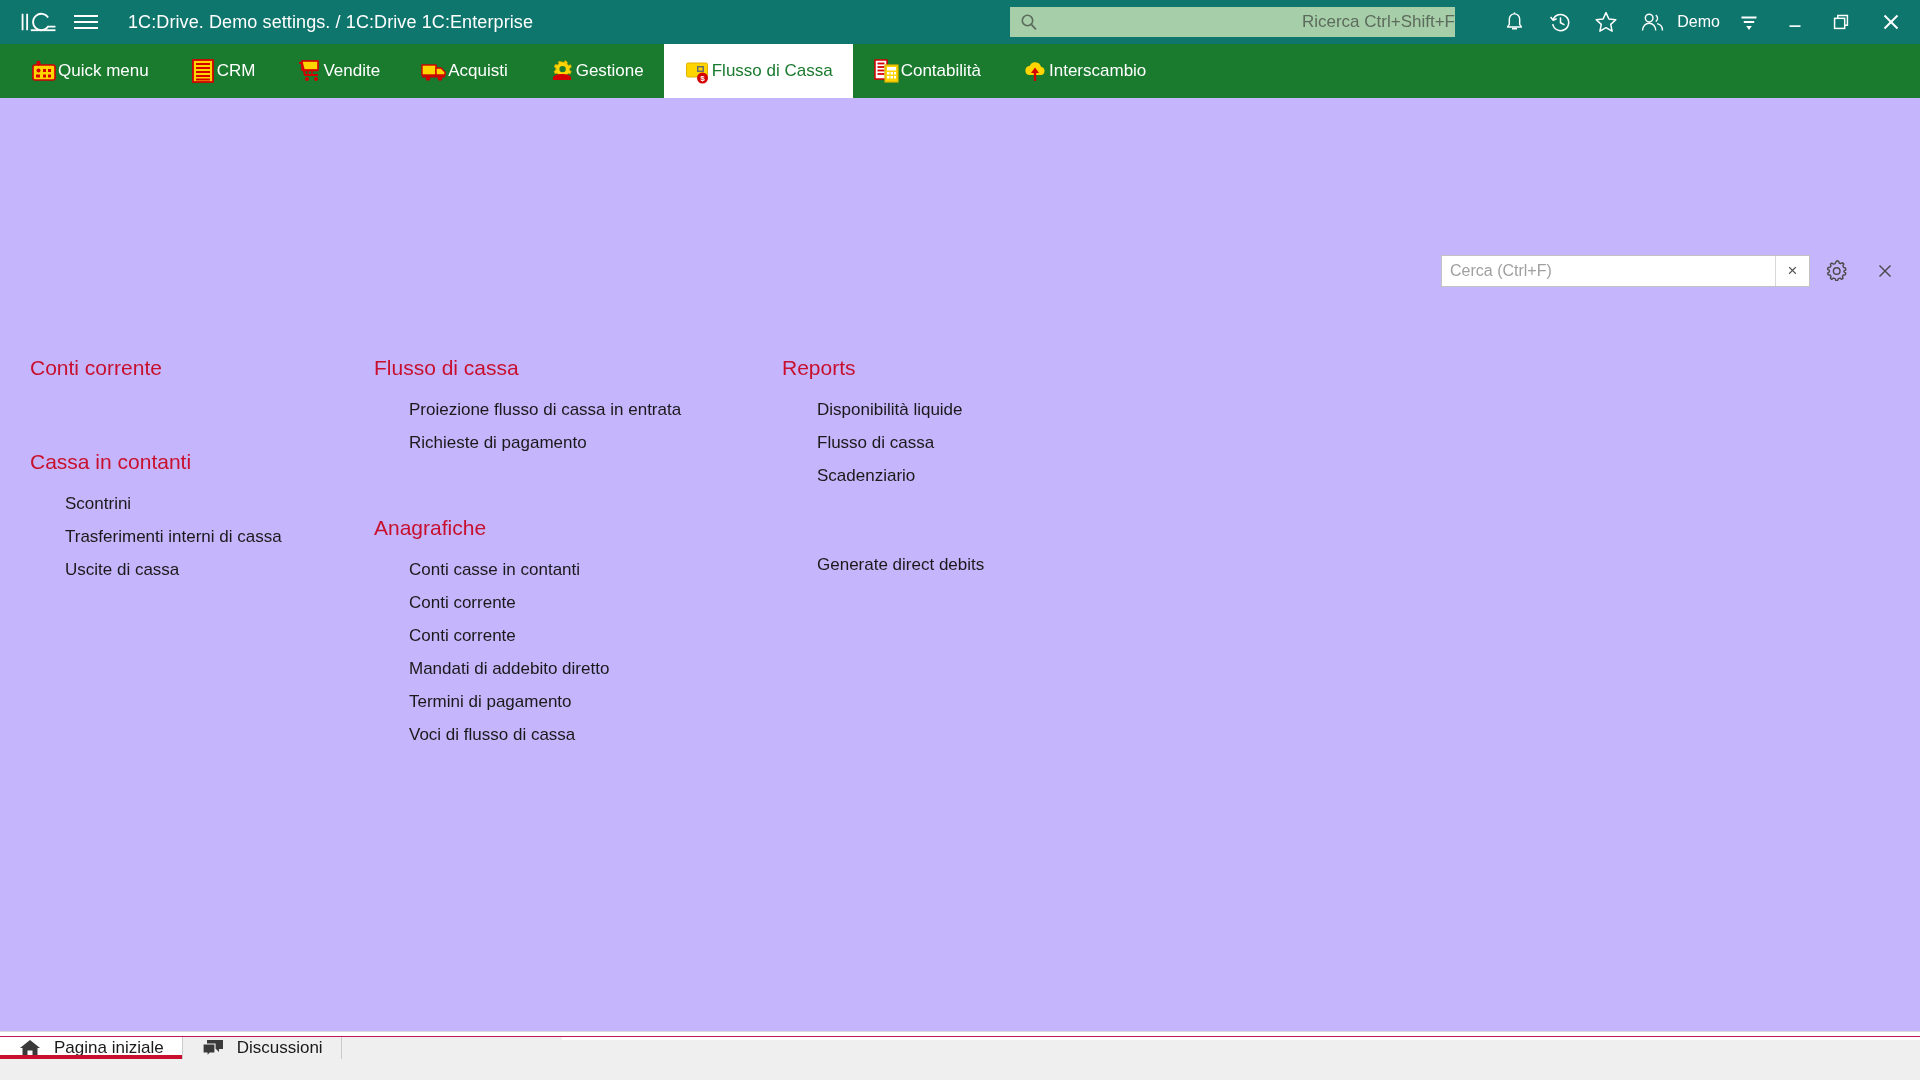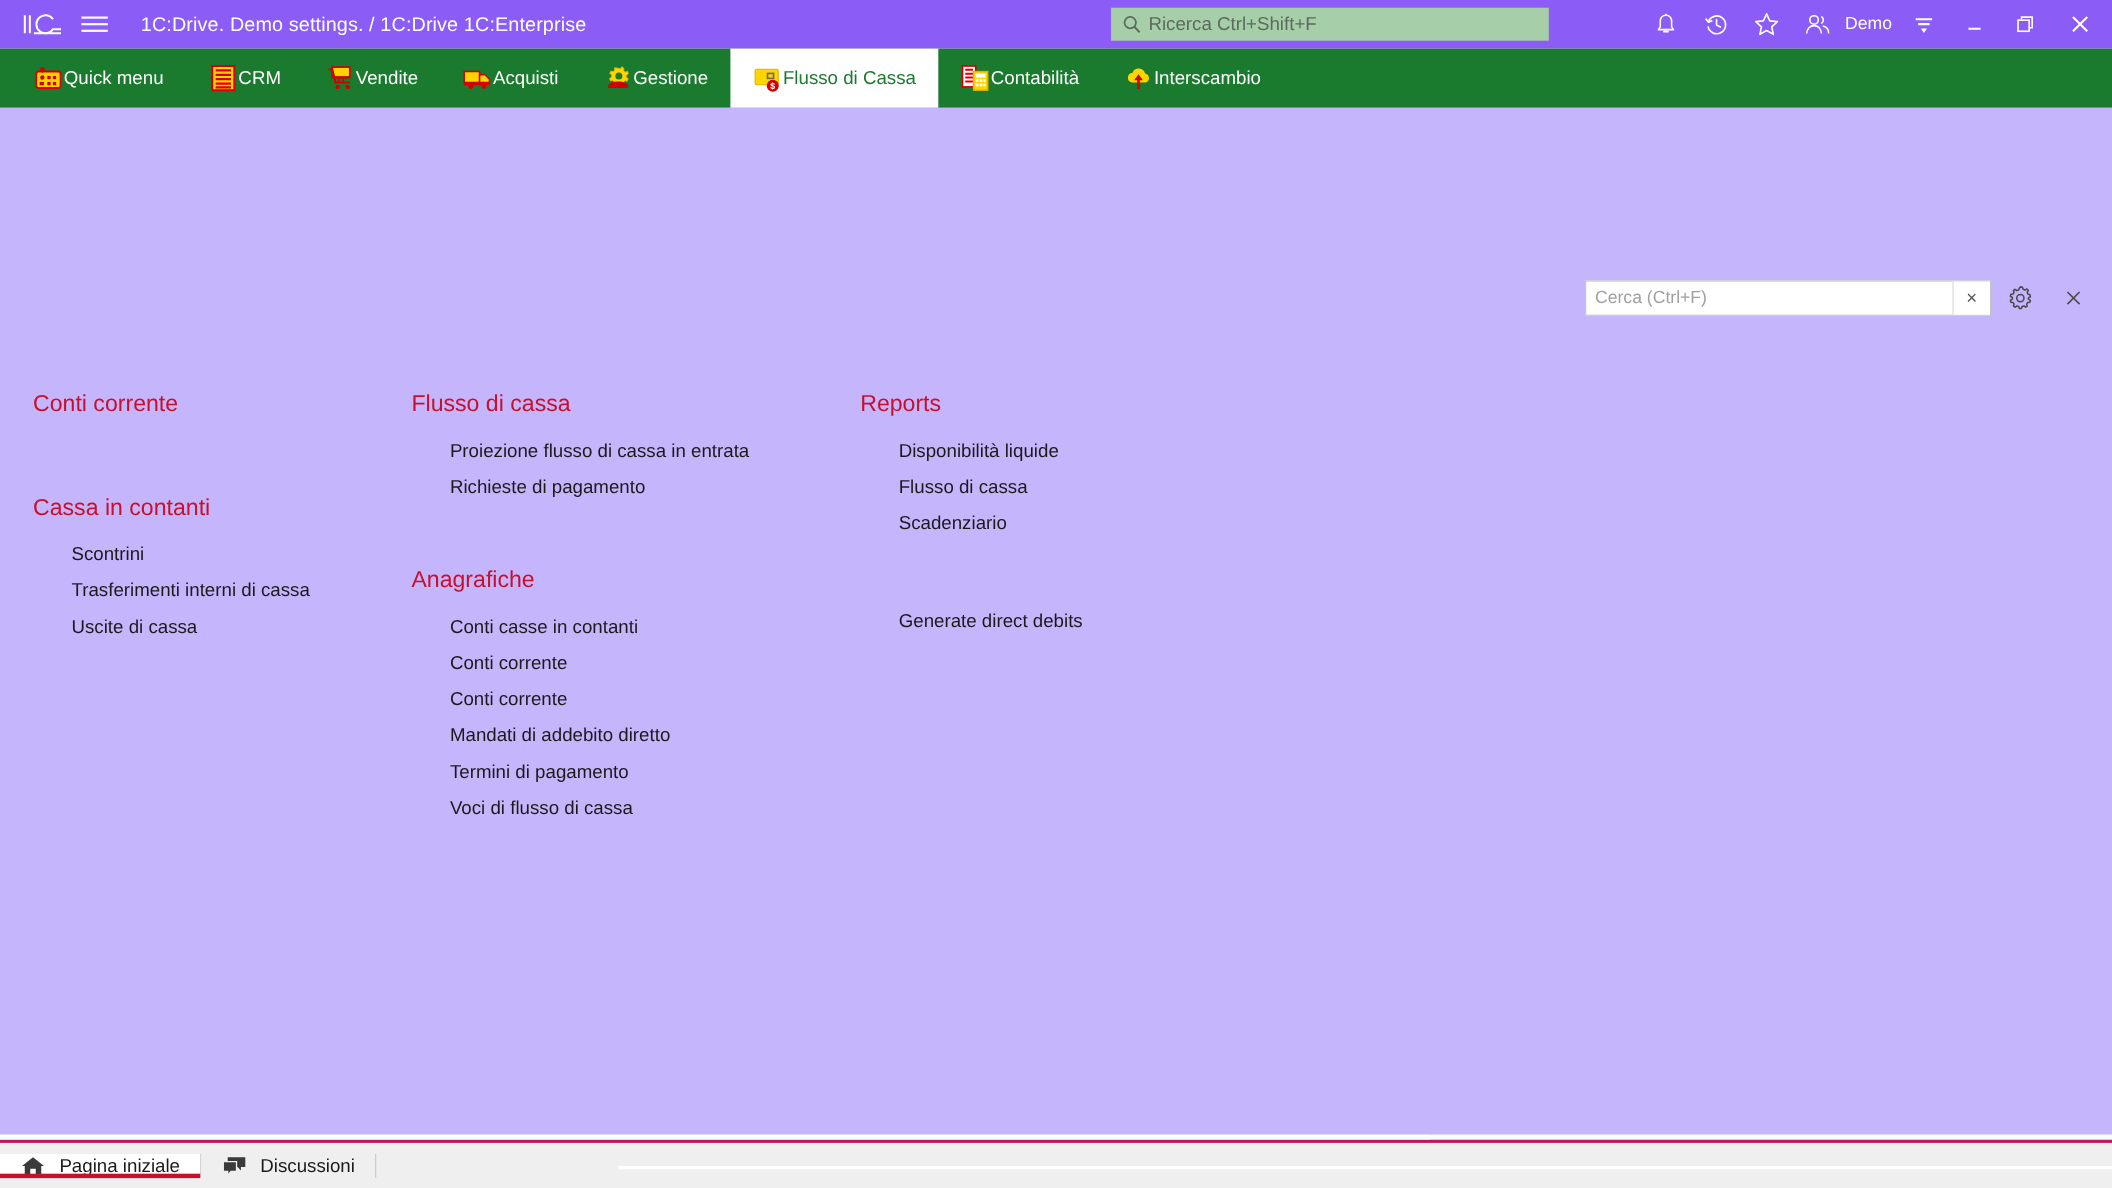--- a/index.html
+++ b/index.html
@@ -6,34 +6,35 @@
   html, body {
     width: 1920px; height: 1080px;
     font-family: "Liberation Sans", sans-serif;
     background: #ffffff;
     overflow: hidden;
   }
   #app { width: 1920px; height: 1080px; display: flex; flex-direction: column; position: relative; }
 
   
   .titlebar {
-    height: 44px; background: #8b5cf6; display: flex; align-items: center;
+    height: 44px; background: #0f766e; display: flex; align-items: center;
     flex: 0 0 44px; position: relative;
   }
   .tb-logo { width: 42px; height: 28px; margin-left: 18px; display: flex; align-items: center; justify-content: center; }
   .tb-hamburger { width: 30px; height: 44px; margin-left: 14px; display: flex; flex-direction: column; justify-content: center; gap: 4px; cursor: pointer; }
   .tb-hamburger span { display: block; height: 2px; background: #fff; width: 24px; }
   .tb-title {
     margin-left: 24px; color: #ffffff; font-size: 18px; white-space: nowrap;
     letter-spacing: 0.1px;
   }
   .tb-search {
-    position: absolute; left: 1010px; top: 7px; width: 398px; height: 30px;
+    position: absolute; left: 1010px; top: 7px; width: 445px; height: 30px;
     background: #a6cfa9; border: none; display: flex; align-items: center; padding-left: 10px;
     cursor: text;
+    justify-content: space-between;
   }
   .tb-search .sicon { width: 18px; height: 18px; flex: 0 0 18px; margin-right: 6px; }
   .tb-search .stext { color: #5d6b5d; font-size: 17px; white-space: nowrap; }
   .tb-right { position: absolute; right: 0; top: 0; height: 44px; display: flex; align-items: center; }
   .tb-icon {
     width: 46px; height: 44px; display: flex; align-items: center; justify-content: center;
     cursor: pointer;
   }
   .tb-user-label { color: #ffffff; font-size: 16px; padding: 0 6px 0 2px; white-space: nowrap; }
   .tb-win { width: 46px; height: 44px; display: flex; align-items: center; justify-content: center; cursor: pointer; }
@@ -97,22 +98,22 @@
   .hscroll {
     position: absolute; left: 0; right: 0; bottom: 0; height: 5px; background: #ffffff;
     border-top: 1px solid #dcdcdc;
   }
   .hscroll-thumb {
     position: absolute; left: 0; top: 0; height: 4px; width: 1300px; background: #ffffff;
   }
 
   
   .taskbar {
-    height: 44px; flex: 0 0 44px; background: #efefef; display: flex; align-items: center;
-    border-top: 3px solid #be185d;
+    height: 44px; flex: 0 0 44px; background: #efefef; display: flex; align-items: flex-start;
+    border-top: 1px solid #be185d;
   }
   .task {
     display: flex; align-items: center; gap: 12px; padding: 0 18px;
     font-size: 17px; color: #1a1a1a; cursor: pointer; position: relative;
     border-right: 1px solid #c9c9c9; background: #efefef; white-space: nowrap;
   }
   .task.active { background: #ffffff; }
   .task.active::after {
     content: ""; position: absolute; left: 0; right: 0; bottom: 0; height: 4px; background: #c8102e;
   }

